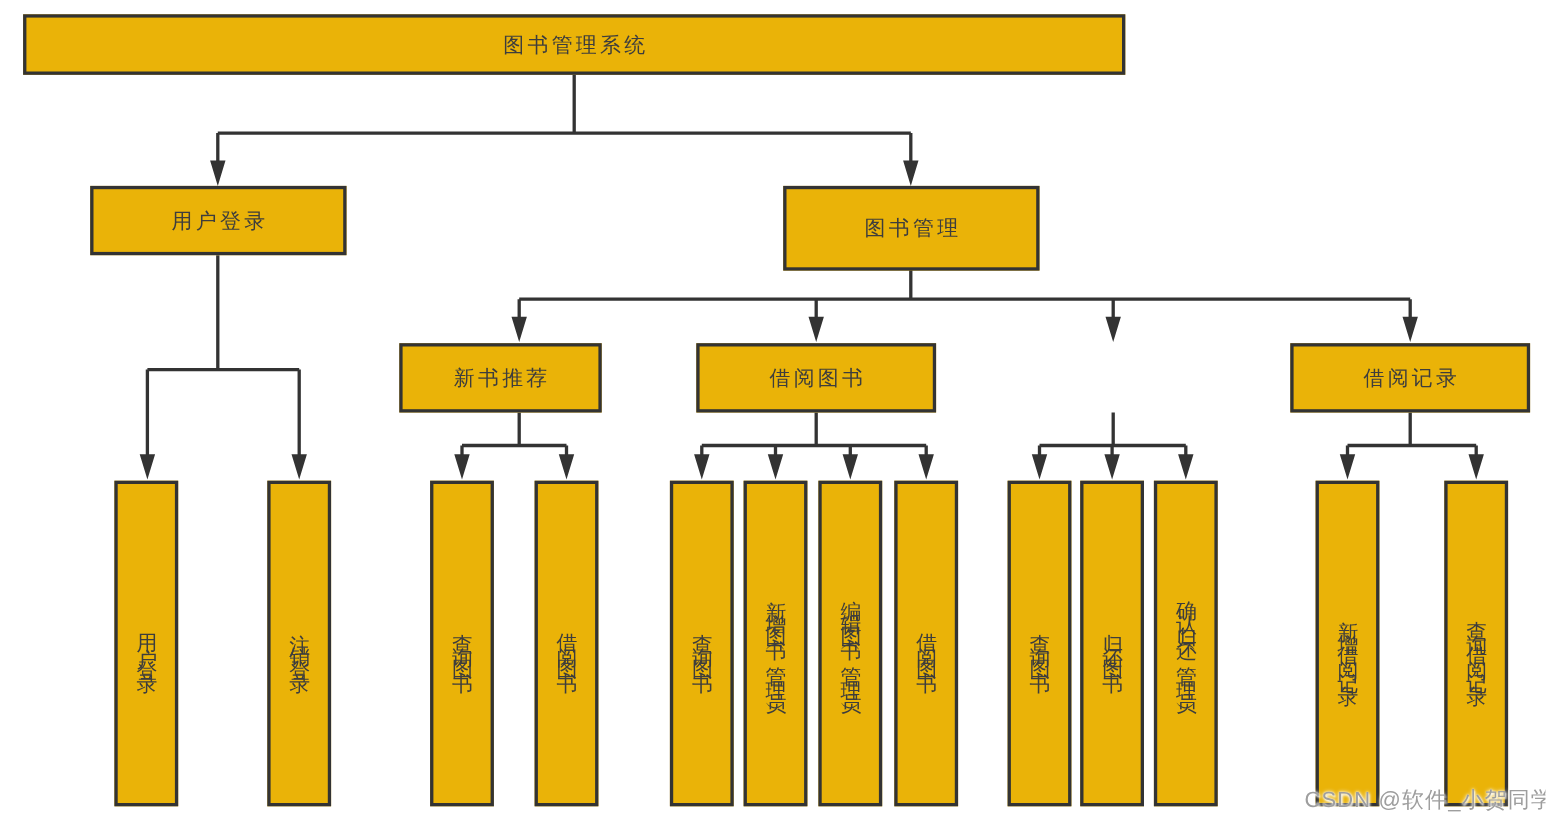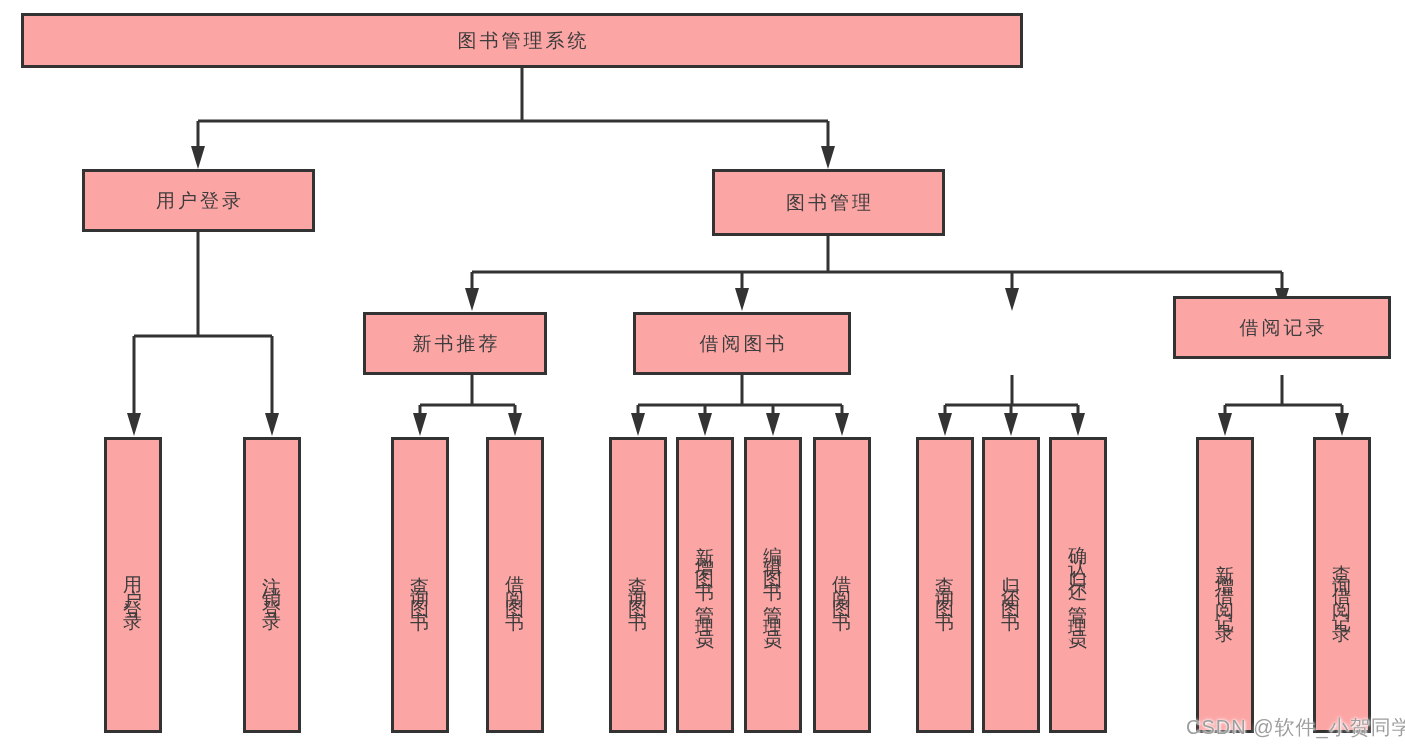--- a/index.html
+++ b/index.html
@@ -5,21 +5,21 @@
   html,body{margin:0;padding:0}
   body{
     width:1405px;height:747px;position:relative;overflow:hidden;
     background:var(--background,#ffffff);
     font-family:"Liberation Sans","DejaVu Sans",sans-serif;
   }
   .stage{position:absolute;inset:0}
   svg.connectors{position:absolute;left:0;top:0;z-index:1}
   .node{
     position:absolute;box-sizing:border-box;z-index:2;
-    border:3px solid var(--line,#333333);background:#fca5a5;
+    border:3px solid var(--line,#333333);background:#eab308;
     display:flex;align-items:center;justify-content:center;
     color:var(--text,#3d3d3d);
   }
   .node .h{font-size:19px;letter-spacing:3px;text-indent:3px;white-space:nowrap}
   .leaf .v{
     writing-mode:vertical-rl;text-orientation:mixed;
     font-size:19px;letter-spacing:12px;line-height:1;white-space:nowrap;
   }
   .watermark{
     position:absolute;z-index:3;left:1186px;top:714px;
@@ -53,31 +53,31 @@
              M1335 413 H1349 L1342 436 Z"></path>
   </svg>
 
   <div class="node" style="left:21px;top:13px;width:1002px;height:55px">
     <span class="h">图书管理系统</span>
   </div>
 
   <div class="node" style="left:82px;top:169px;width:233px;height:63px">
     <span class="h">用户登录</span>
   </div>
-  <div class="node" style="left:712px;top:169px;width:233px;height:67px">
+  <div class="node" style="left:712px;top:169px;width:233px;height:77px">
     <span class="h">图书管理</span>
   </div>
 
   <div class="node" style="left:363px;top:312px;width:184px;height:63px">
     <span class="h">新书推荐</span>
   </div>
   <div class="node" style="left:633px;top:312px;width:218px;height:63px">
     <span class="h">借阅图书</span>
   </div>
-  <div class="node" style="left:1173px;top:296px;width:218px;height:63px">
+  <div class="node" style="left:1173px;top:312px;width:218px;height:63px">
     <span class="h">借阅记录</span>
   </div>
 
   <div class="node leaf" style="left:104px;top:437px;width:58px;height:296px">
     <span class="v">用户登录</span>
   </div>
   <div class="node leaf" style="left:243px;top:437px;width:58px;height:296px">
     <span class="v">注销登录</span>
   </div>
 

